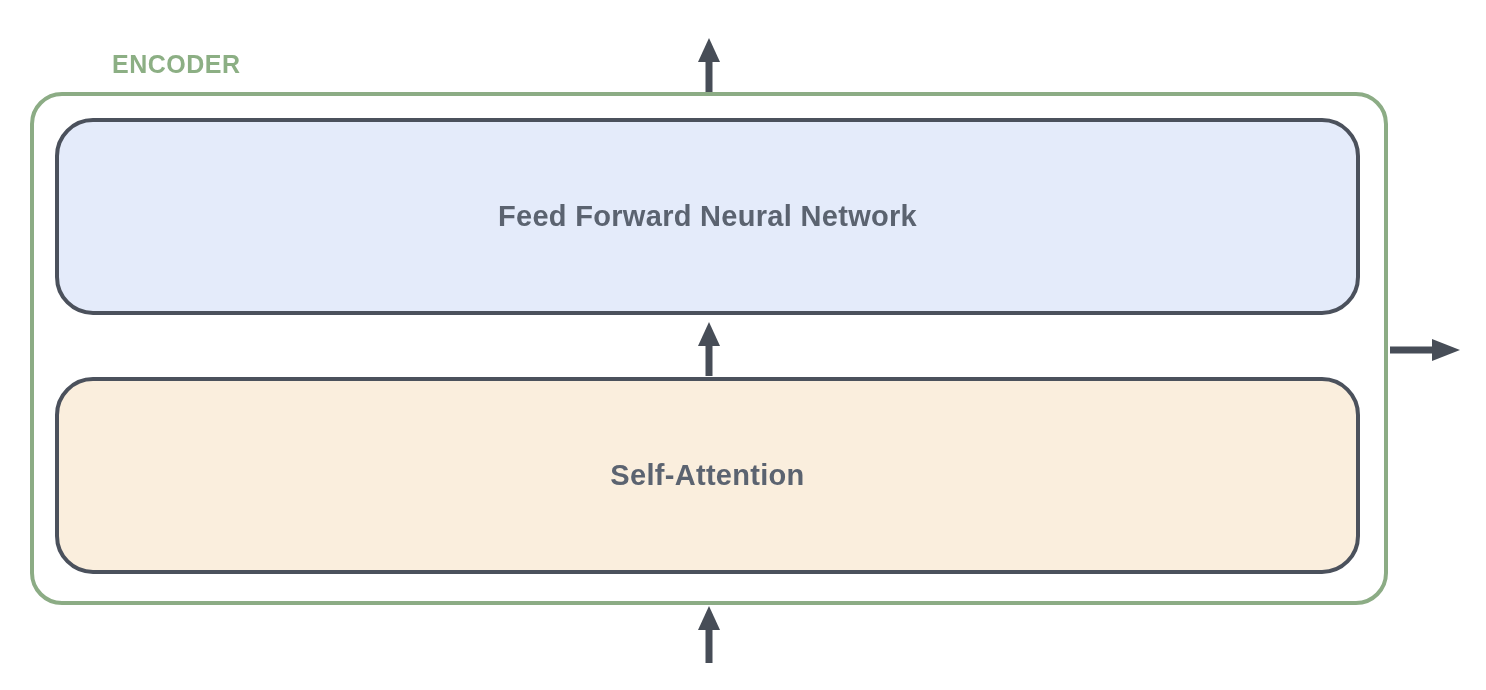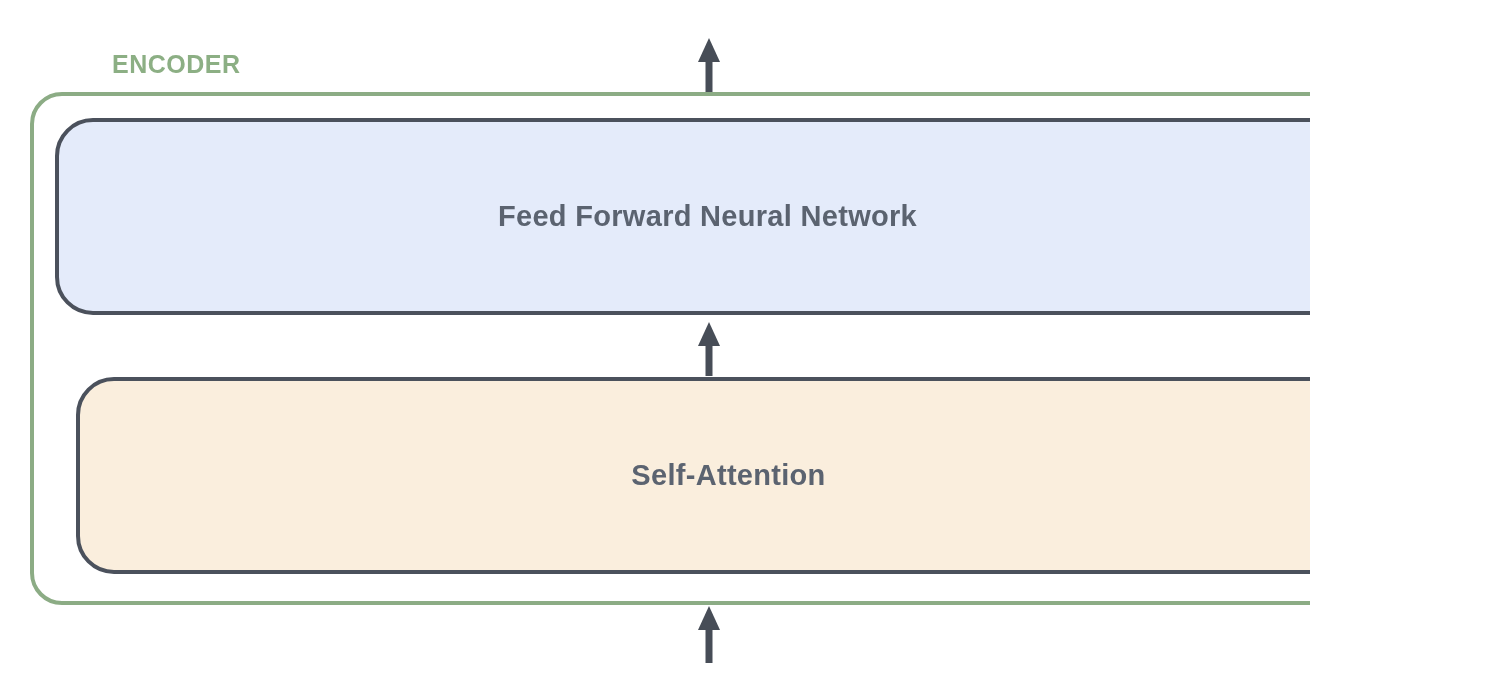--- a/index.html
+++ b/index.html
@@ -3,21 +3,21 @@
 <meta charset="utf-8">
 <style>
   html, body {
     margin: 0;
     padding: 0;
     background: #ffffff;
     font-family: "Liberation Sans", "DejaVu Sans", sans-serif;
   }
   .canvas {
     position: relative;
-    width: 1310px;
+    width: 1486px;
     height: 690px;
     background: #ffffff;
     overflow: hidden;
   }
   .encoder-label {
     position: absolute;
     left: 112px;
     top: 52px;
     font-size: 25px;
     font-weight: bold;
@@ -72,21 +72,21 @@
 <div class="canvas">
 
   <div class="encoder-label" style="color: rgb(140, 175, 132);">ENCODER</div>
 
   <div class="encoder-box" style="border-color: rgb(140, 172, 133);"></div>
 
   <div class="block block-ffnn" style="background: rgb(228, 235, 250); border-color: rgb(75, 81, 92);">
     <span class="block-label" style="color: rgb(91, 99, 112);">Feed Forward Neural Network</span>
   </div>
 
-  <div class="block block-attn" style="background: rgb(250, 238, 221); border-color: rgb(75, 81, 92); margin-left: 21px;">
+  <div class="block block-attn" style="background: rgb(250, 238, 221); border-color: rgb(75, 81, 92);">
     <span class="block-label" style="color: rgb(91, 99, 112);">Self-Attention</span>
   </div>
 
   <svg class="arrow-layer" viewBox="0 0 1486 690">
 
     <g class="arrow-stroke">
       <line x1="709" y1="92" x2="709" y2="60" stroke-width="7" stroke="#474d57"></line>
       <polygon points="698,62 709,38 720,62" fill="#474d57"></polygon>
     </g>
 

